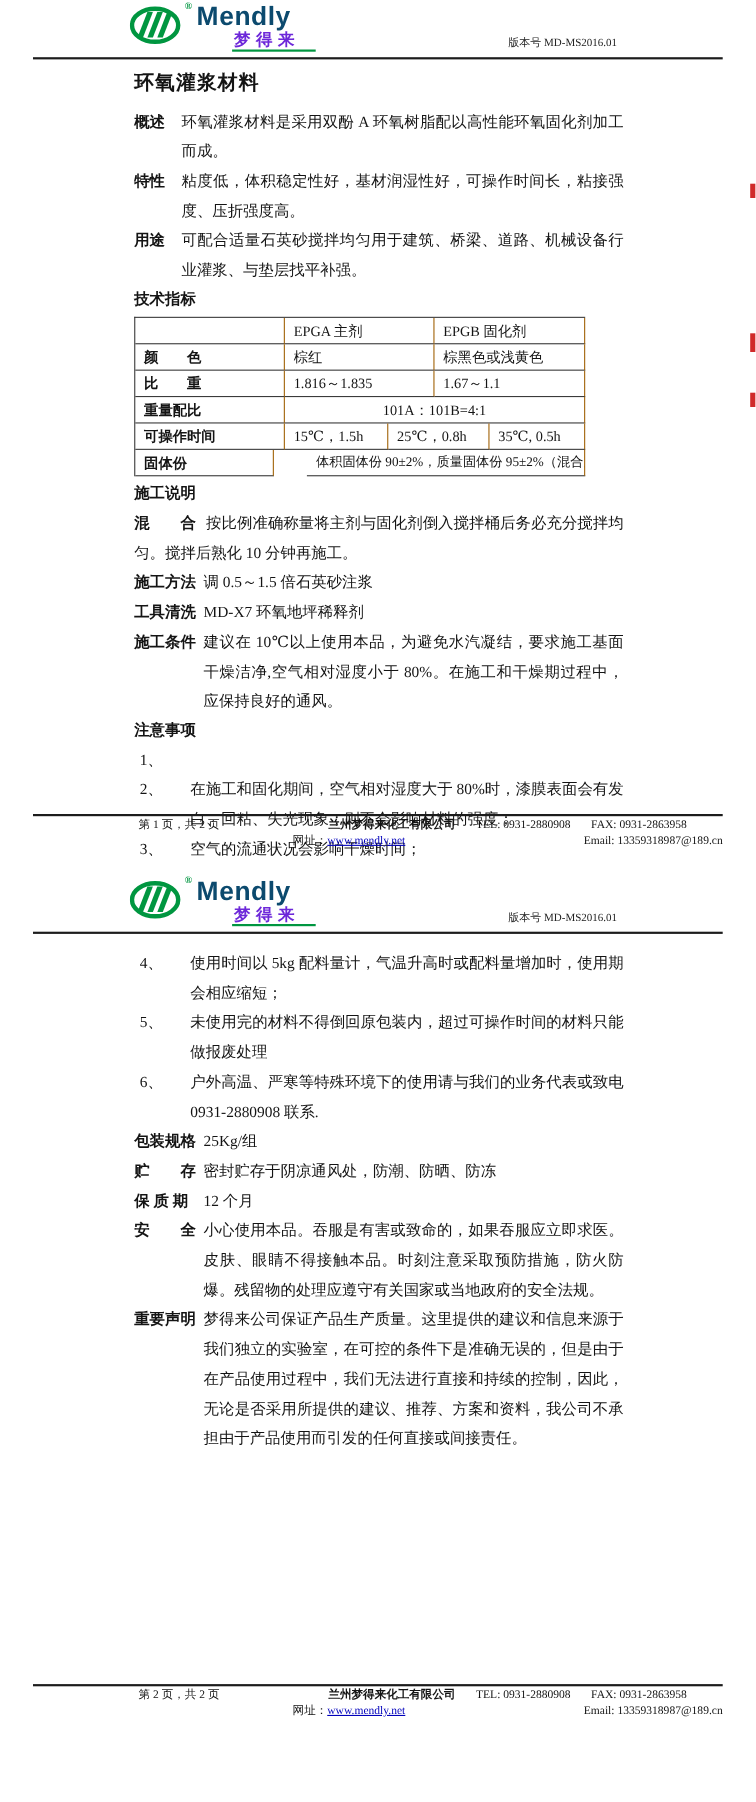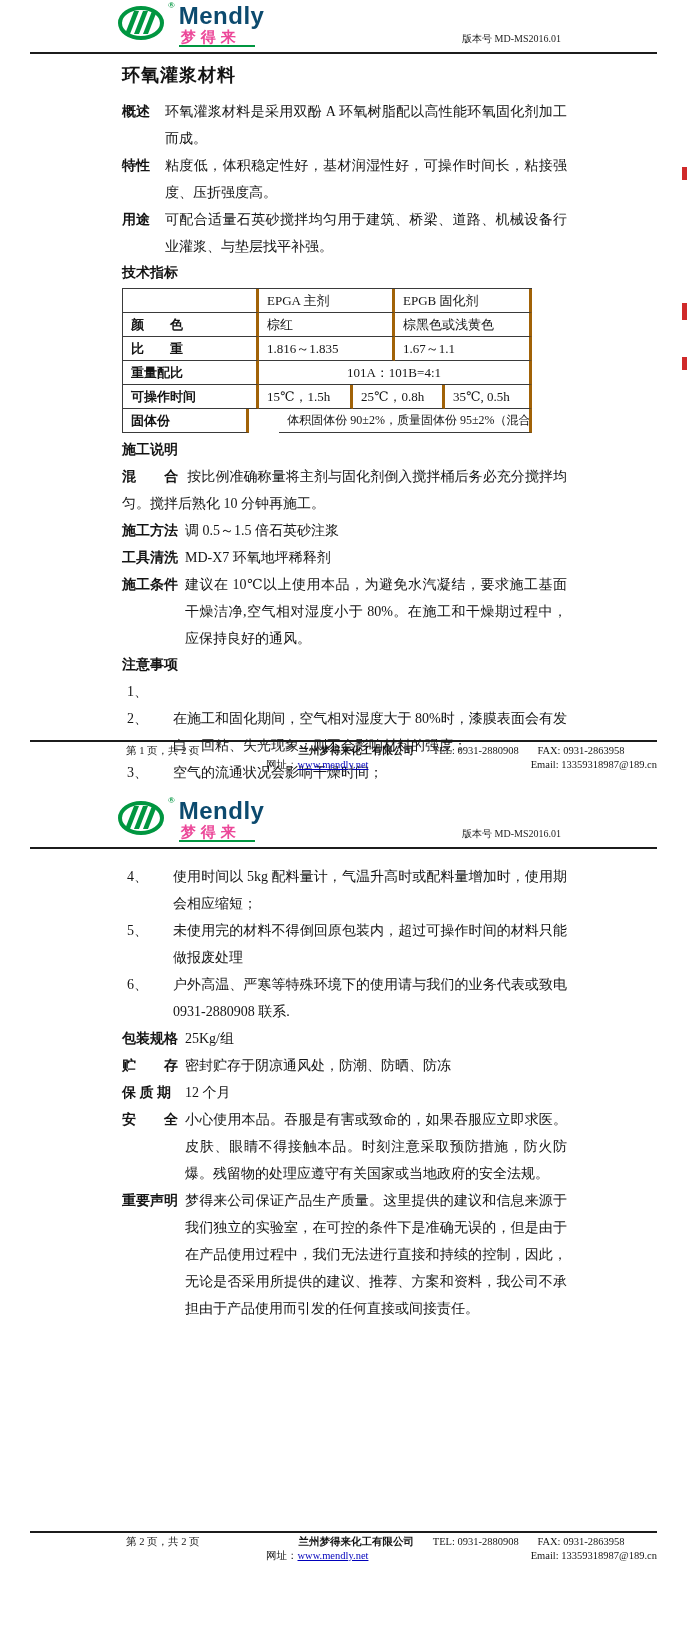--- a/index.html
+++ b/index.html
@@ -7,40 +7,40 @@
   .page{position:relative;width:687px;background:#fff;overflow:hidden;}
   .page-1{height:779px;}
   .page-2{height:859px;}
 
   
   .hdr{position:relative;height:52px;}
   .logo{position:absolute;left:118px;top:4px;display:flex;align-items:flex-start;}
   .logo-mark{display:block;}
   .logo-text{margin-left:4px;line-height:1;}
   .brand-en{font-family:"Liberation Sans","DejaVu Sans",sans-serif;font-weight:bold;font-size:24px;color:#0c4a6e;letter-spacing:0.5px;}
-  .brand-cn{font-family:"Liberation Sans","DejaVu Sans",sans-serif;font-weight:bold;font-size:15px;color:#ec4899;letter-spacing:5px;margin-top:1px;border-bottom:2px solid #009640;display:inline-block;padding:0 14px 1px 2px;}
+  .brand-cn{font-family:"Liberation Sans","DejaVu Sans",sans-serif;font-weight:bold;font-size:15px;color:#6d28d9;letter-spacing:5px;margin-top:1px;border-bottom:2px solid #009640;display:inline-block;padding:0 14px 1px 2px;margin-left:32px;}
   .reg{font-size:9px;color:#009640;vertical-align:top;position:relative;top:-4px;font-weight:bold;}
   .ver{position:absolute;right:126px;bottom:6px;font-size:10px;color:#222;}
   .hdr-rule{border-top:2px solid #1c1c1c;margin:0 30px;}
 
   
   .content{margin:0 120px 0 122px;font-size:14px;line-height:27px;}
   .doc-title{font-weight:bold;font-size:18px;line-height:26px;margin:8px 0 10px 0;letter-spacing:1px;font-family:"Liberation Sans","DejaVu Sans",sans-serif;}
   .row{display:flex;}
   .lbl2{flex:0 0 43px;font-weight:bold;}
   .lbl4{flex:0 0 63px;font-weight:bold;}
   .txt{flex:1;text-align:justify;}
   .h{font-weight:bold;line-height:22px;padding:2px 0;}
   .para{text-align:justify;}
   .lbl-inline{font-weight:bold;margin-right:9px;}
 
   
   .tbl{border:1px solid #3a3a3a;border-right:none;border-bottom:none;width:409px;font-size:13px;margin:2px 0 4px 0;}
   .tr{display:flex;}
-  .td{border-right:3px solid #a16207;border-bottom:1px solid #3a3a3a;height:24px;line-height:23px;padding-left:8px;box-sizing:border-box;overflow:hidden;white-space:nowrap;}
+  .td{border-right:1px solid #a16207;border-bottom:1px solid #3a3a3a;height:24px;line-height:23px;padding-left:8px;box-sizing:border-box;overflow:hidden;white-space:nowrap;}
   .c1{width:136px;font-weight:bold;}
   .c2{width:136px;}
   .c3{width:137px;}
   .span2{width:273px;}
   .center{text-align:center;padding-left:0;}
   .w1{width:94px;}.w2{width:92px;}.w3{width:87px;}
   .small{font-size:12px;margin-left:30px;}
 
   
   .nrow{display:flex;}

